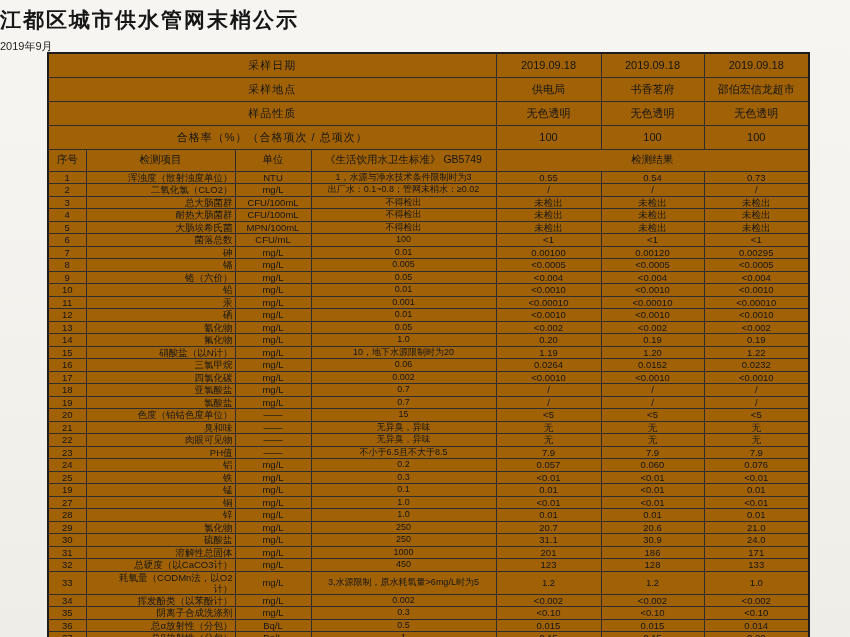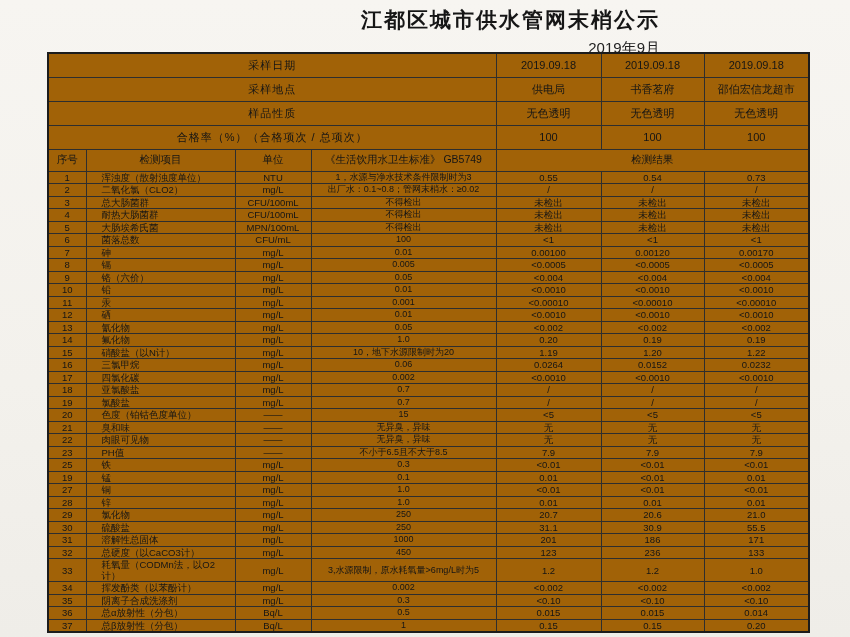--- a/index.html
+++ b/index.html
@@ -5,44 +5,44 @@
   html,body{margin:0;padding:0;}
   body{
     width:850px;height:637px;
     background:linear-gradient(180deg,#f7f5f1 0%,#f3f1ec 60%,#efede8 100%);
     font-family:"Liberation Sans","DejaVu Sans",sans-serif;
     color:#1d1d1d;
     position:relative;
     overflow:hidden;
   }
   .page{position:absolute;inset:0;}
-  .doc-header{position:absolute;left:0;top:6px;width:660px;text-align:right;}
+  .doc-header{position:absolute;left:0;top:6px;width:660px;text-align:left;}
   .doc-title{font-size:21px;font-weight:700;letter-spacing:2px;color:#161616;}
-  .doc-subtitle{font-size:15px;margin-top:5px;color:#222;}
+  .doc-subtitle{font-size:11px;margin-top:5px;color:#222;}
   table.report{
     position:absolute;left:47px;top:52px;width:761px;
     border-collapse:collapse;table-layout:fixed;
     background:#a16207;
     border:2px solid #1c1c1c;
   }
   td,th{
     border:1px solid #2e2e2e;
     padding:0 2px;
     text-align:center;
     font-weight:normal;
     color:#151515;
     overflow:visible;
   }
   tr.info-row{height:24px;}
   tr.info-row td{font-size:11px;}
   tr.cols-row{height:22px;margin-left:46px;}
   tr.cols-row td{font-size:10.5px;}
   #rows-body tr{height:12.5px;}
   #rows-body td{font-size:9.5px;line-height:11px;}
-  .c-item{text-align:left;padding-left:15px;}
+  .c-item{text-align:right;padding-left:15px;}
   .c-std{white-space:nowrap;font-size:9px !important;}
   .c-no{font-size:9.5px;}
   .info-label{letter-spacing:1px;}
 </style>
 </head>
 <body>
 
 <div class="page">
 
   <div class="doc-header">
@@ -148,21 +148,21 @@
           <td class="c-res">&lt;1</td>
           <td class="c-res">&lt;1</td>
         </tr>
         <tr>
           <td class="c-no">7</td>
           <td class="c-item">砷</td>
           <td class="c-unit">mg/L</td>
           <td class="c-std">0.01</td>
           <td class="c-res">0.00100</td>
           <td class="c-res">0.00120</td>
-          <td class="c-res">0.00170</td>
+          <td class="c-res">0.00295</td>
         </tr>
         <tr>
           <td class="c-no">8</td>
           <td class="c-item">镉</td>
           <td class="c-unit">mg/L</td>
           <td class="c-std">0.005</td>
           <td class="c-res">&lt;0.0005</td>
           <td class="c-res">&lt;0.0005</td>
           <td class="c-res">&lt;0.0005</td>
         </tr>
@@ -295,20 +295,29 @@
         <tr>
           <td class="c-no">23</td>
           <td class="c-item">PH值</td>
           <td class="c-unit">——</td>
           <td class="c-std">不小于6.5且不大于8.5</td>
           <td class="c-res">7.9</td>
           <td class="c-res">7.9</td>
           <td class="c-res">7.9</td>
         </tr>
         <tr>
+          <td class="c-no">24</td>
+          <td class="c-item">铝</td>
+          <td class="c-unit">mg/L</td>
+          <td class="c-std">0.2</td>
+          <td class="c-res">0.057</td>
+          <td class="c-res">0.060</td>
+          <td class="c-res">0.076</td>
+        </tr>
+        <tr>
           <td class="c-no">25</td>
           <td class="c-item">铁</td>
           <td class="c-unit">mg/L</td>
           <td class="c-std">0.3</td>
           <td class="c-res">&lt;0.01</td>
           <td class="c-res">&lt;0.01</td>
           <td class="c-res">&lt;0.01</td>
         </tr>
         <tr>
           <td class="c-no">19</td>
@@ -346,38 +355,38 @@
           <td class="c-res">20.6</td>
           <td class="c-res">21.0</td>
         </tr>
         <tr>
           <td class="c-no">30</td>
           <td class="c-item">硫酸盐</td>
           <td class="c-unit">mg/L</td>
           <td class="c-std">250</td>
           <td class="c-res">31.1</td>
           <td class="c-res">30.9</td>
-          <td class="c-res">55.5</td>
+          <td class="c-res">24.0</td>
         </tr>
         <tr>
           <td class="c-no">31</td>
           <td class="c-item">溶解性总固体</td>
           <td class="c-unit">mg/L</td>
           <td class="c-std">1000</td>
           <td class="c-res">201</td>
           <td class="c-res">186</td>
           <td class="c-res">171</td>
         </tr>
         <tr>
           <td class="c-no">32</td>
           <td class="c-item">总硬度（以CaCO3计）</td>
           <td class="c-unit">mg/L</td>
           <td class="c-std">450</td>
           <td class="c-res">123</td>
-          <td class="c-res">236</td>
+          <td class="c-res">128</td>
           <td class="c-res">133</td>
         </tr>
         <tr>
           <td class="c-no">33</td>
           <td class="c-item">耗氧量（CODMn法，以O2计）</td>
           <td class="c-unit">mg/L</td>
           <td class="c-std">3,水源限制，原水耗氧量&gt;6mg/L时为5</td>
           <td class="c-res">1.2</td>
           <td class="c-res">1.2</td>
           <td class="c-res">1.0</td>

